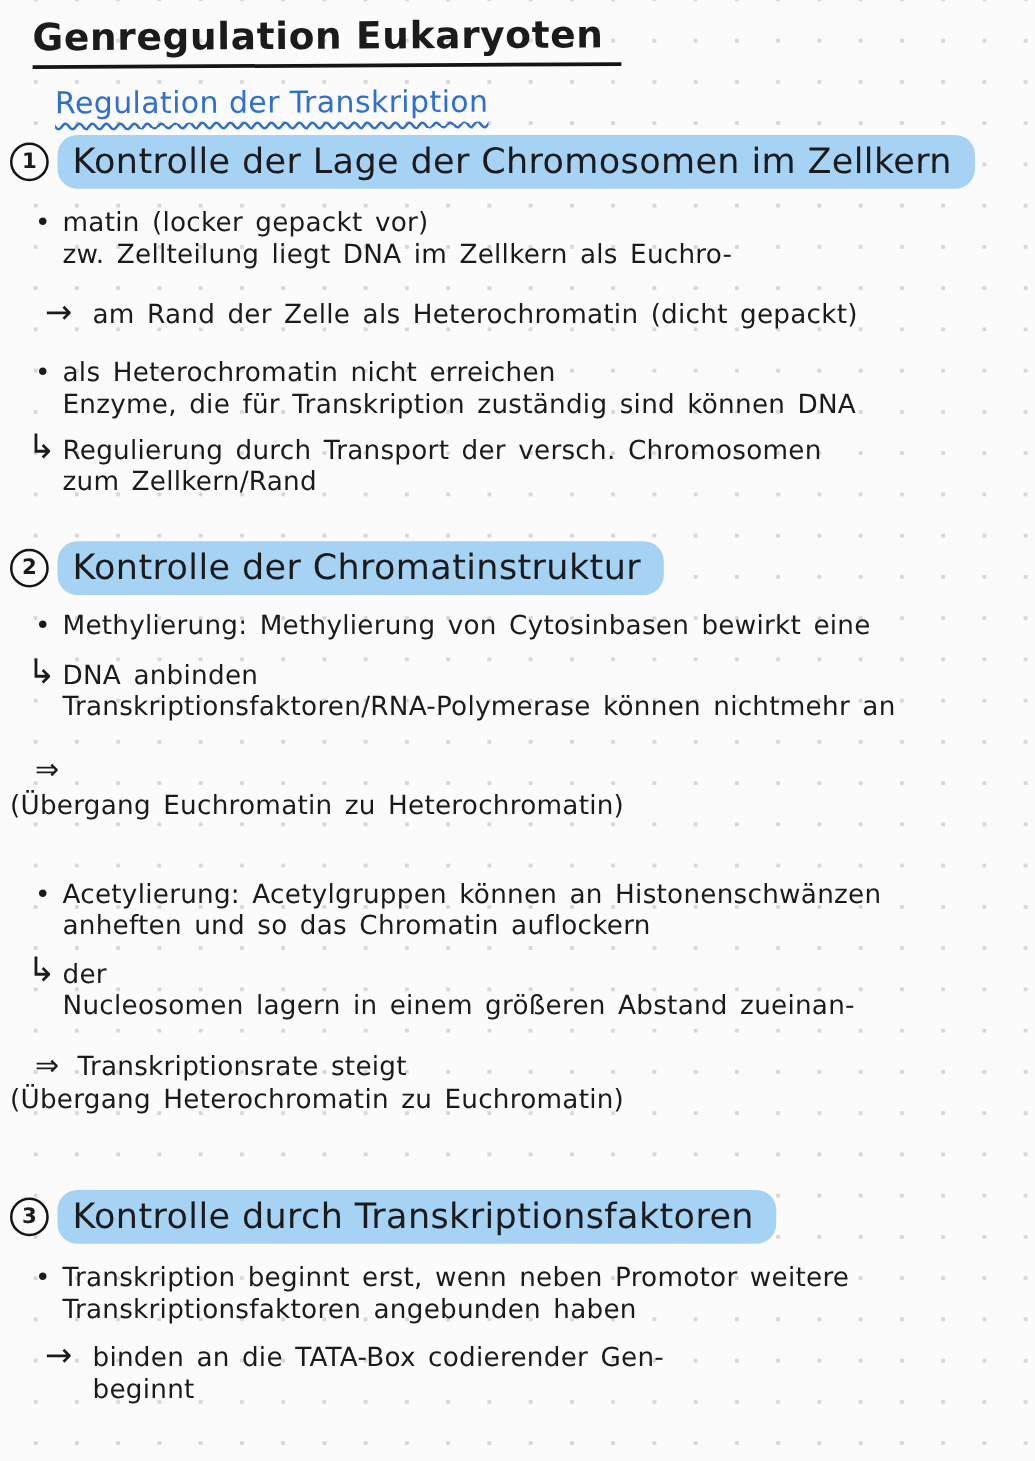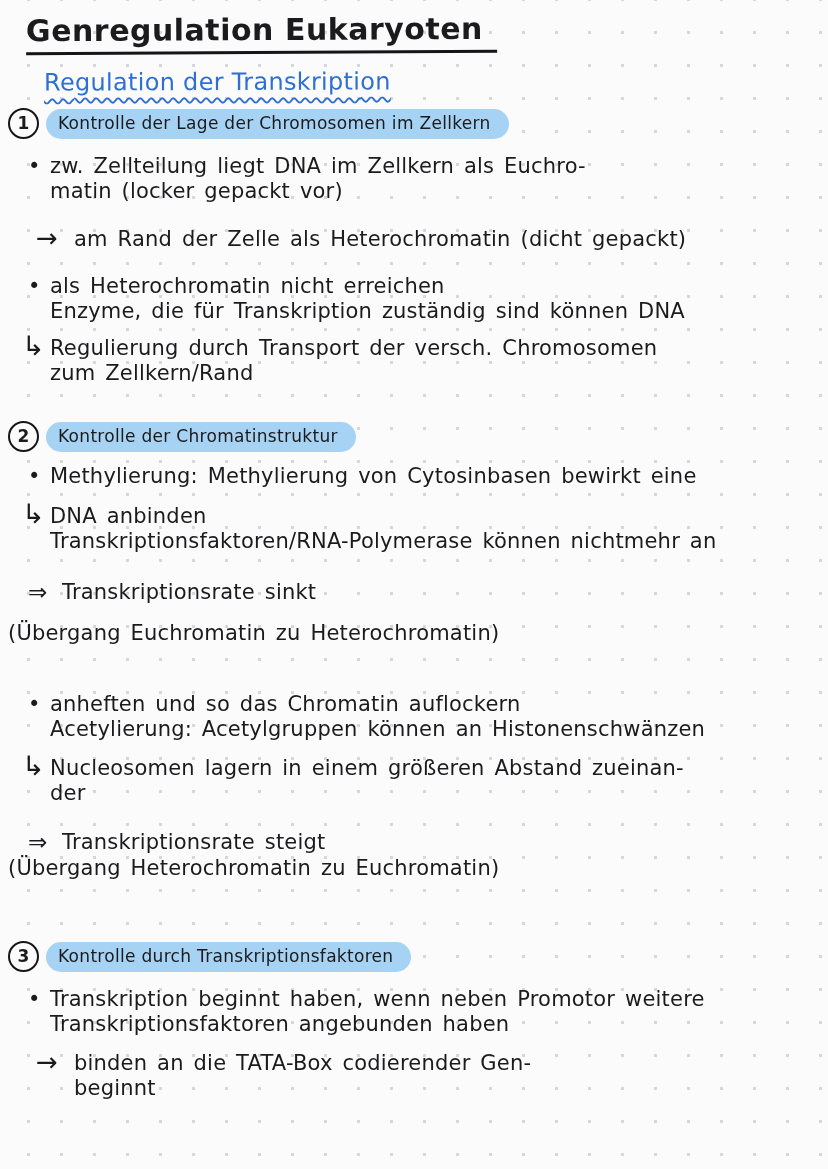--- a/index.html
+++ b/index.html
@@ -27,21 +27,21 @@
     transform:rotate(-.2deg);
   }
   .heading{display:flex;align-items:center;margin-left:-16px;}
   .circ{
     flex:none;width:27px;height:27px;border:2.5px solid #151517;border-radius:50%;
     font-size:17px;font-weight:bold;line-height:27px;text-align:center;margin-right:7px;
     background:var(--paper);
   }
   .hl{
     background:var(--highlight);border-radius:16px;padding:4px 18px 6px 12px;
-    font-size:17px;font-weight:500;letter-spacing:.3px;white-space:nowrap;
+    font-size:28px;font-weight:500;letter-spacing:.3px;white-space:nowrap;
   }
   .h1{margin-top:12px}
   .h2{margin-top:35px}
   .h3{margin-top:60px}
   .item{display:flex;margin-left:4px;font-size:21px;line-height:25px;word-spacing:3px;letter-spacing:.2px;}
   .item .marker{flex:none;}
   .bullet .marker{width:22px;font-size:21px;}
   .arrow  .marker{width:38px;font-size:26px;line-height:22px;margin-left:8px;}
   .hook   .marker{width:28px;font-size:27px;line-height:20px;margin-left:-6px;}
   .result .marker{width:34px;font-size:23px;line-height:24px;}
@@ -58,22 +58,22 @@
 
   
   <div class="heading h1">
     <span class="circ">1</span>
     <span class="hl">Kontrolle der Lage der Chromosomen im Zellkern</span>
   </div>
 
   <div class="item bullet" style="margin-top:15px">
     <span class="marker">•</span>
     <span class="lines">
+      <span class="ln">matin (locker gepackt vor)</span>
       <span class="ln">zw. Zellteilung liegt DNA im Zellkern als Euchro-</span>
-      <span class="ln">matin (locker gepackt vor)</span>
     </span>
   </div>
 
   <div class="item arrow" style="margin-top:23px">
     <span class="marker">→</span>
     <span class="lines">
       <span class="ln">am Rand der Zelle als Heterochromatin (dicht gepackt)</span>
     </span>
   </div>
 
@@ -109,45 +109,42 @@
   <div class="item hook" style="margin-top:15px">
     <span class="marker">↳</span>
     <span class="lines">
       <span class="ln">DNA anbinden</span>
       <span class="ln">Transkriptionsfaktoren/RNA-Polymerase können nichtmehr an</span>
     </span>
   </div>
 
   <div class="item result" style="margin-top:26px">
     <span class="marker">⇒</span>
-    <span class="lines">
-      <span class="ln">Transkriptionsrate sinkt</span>
-    </span>
   </div>
 
-  <div class="item note" style="margin-top:16px">
+  <div class="item note" style="margin-top:4px">
 
     <span class="lines">
       <span class="ln">(Übergang Euchromatin zu Heterochromatin)</span>
     </span>
   </div>
 
   <div class="item bullet" style="margin-top:46px">
     <span class="marker">•</span>
     <span class="lines">
+      <span class="ln">Acetylierung: Acetylgruppen können an Histonenschwänzen</span>
       <span class="ln">anheften und so das Chromatin auflockern</span>
-      <span class="ln">Acetylierung: Acetylgruppen können an Histonenschwänzen</span>
     </span>
   </div>
 
   <div class="item hook" style="margin-top:14px">
     <span class="marker">↳</span>
     <span class="lines">
+      <span class="ln">der</span>
       <span class="ln">Nucleosomen lagern in einem größeren Abstand zueinan-</span>
-      <span class="ln">der</span>
     </span>
   </div>
 
   <div class="item result" style="margin-top:24px">
     <span class="marker">⇒</span>
     <span class="lines">
       <span class="ln">Transkriptionsrate steigt</span>
     </span>
   </div>
 
@@ -160,21 +157,21 @@
 
   
   <div class="heading h3">
     <span class="circ">3</span>
     <span class="hl">Kontrolle durch Transkriptionsfaktoren</span>
   </div>
 
   <div class="item bullet" style="margin-top:15px">
     <span class="marker">•</span>
     <span class="lines">
-      <span class="ln">Transkription beginnt haben, wenn neben Promotor weitere</span>
+      <span class="ln">Transkription beginnt erst, wenn neben Promotor weitere</span>
       <span class="ln">Transkriptionsfaktoren angebunden haben</span>
     </span>
   </div>
 
   <div class="item arrow" style="margin-top:14px">
     <span class="marker">→</span>
     <span class="lines">
       <span class="ln">binden an die TATA-Box codierender Gen-</span>
       <span class="ln">beginnt</span>
     </span>

